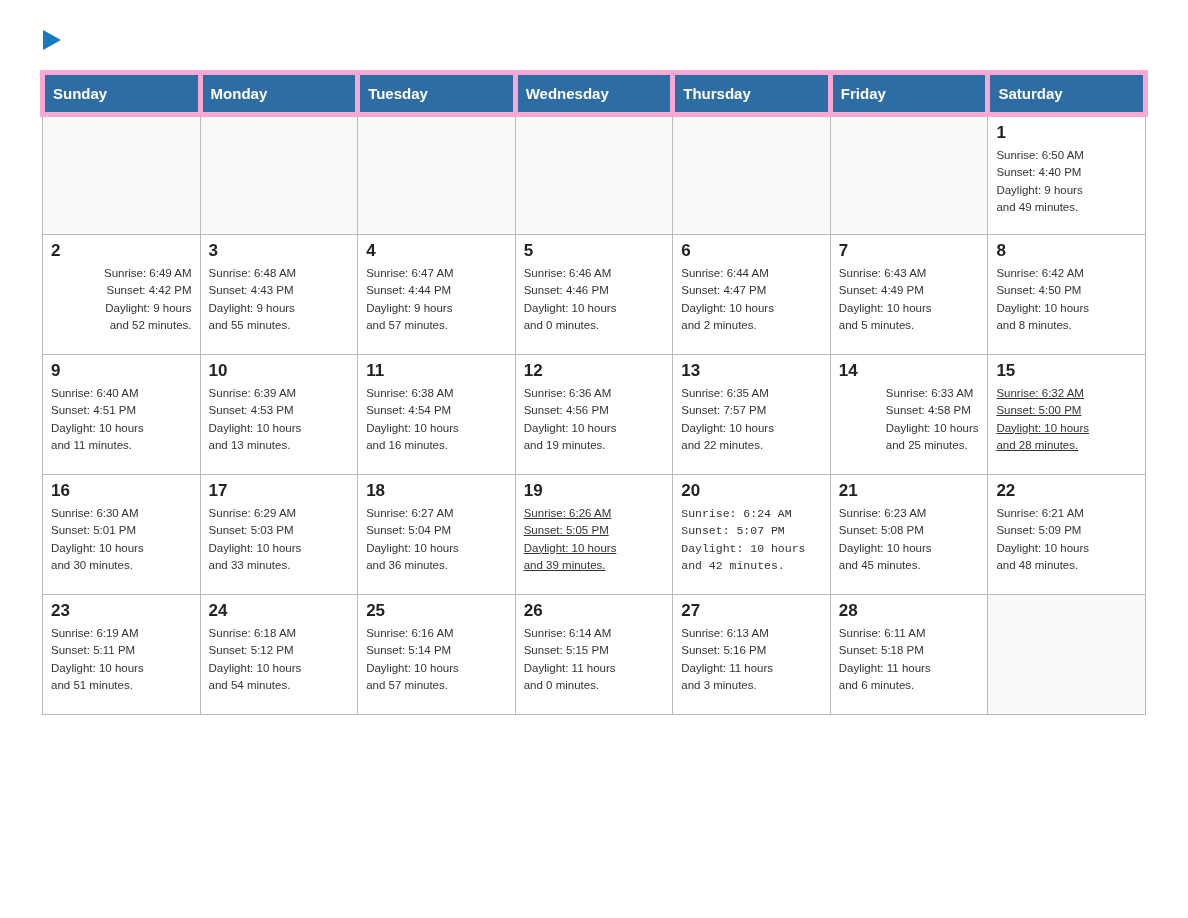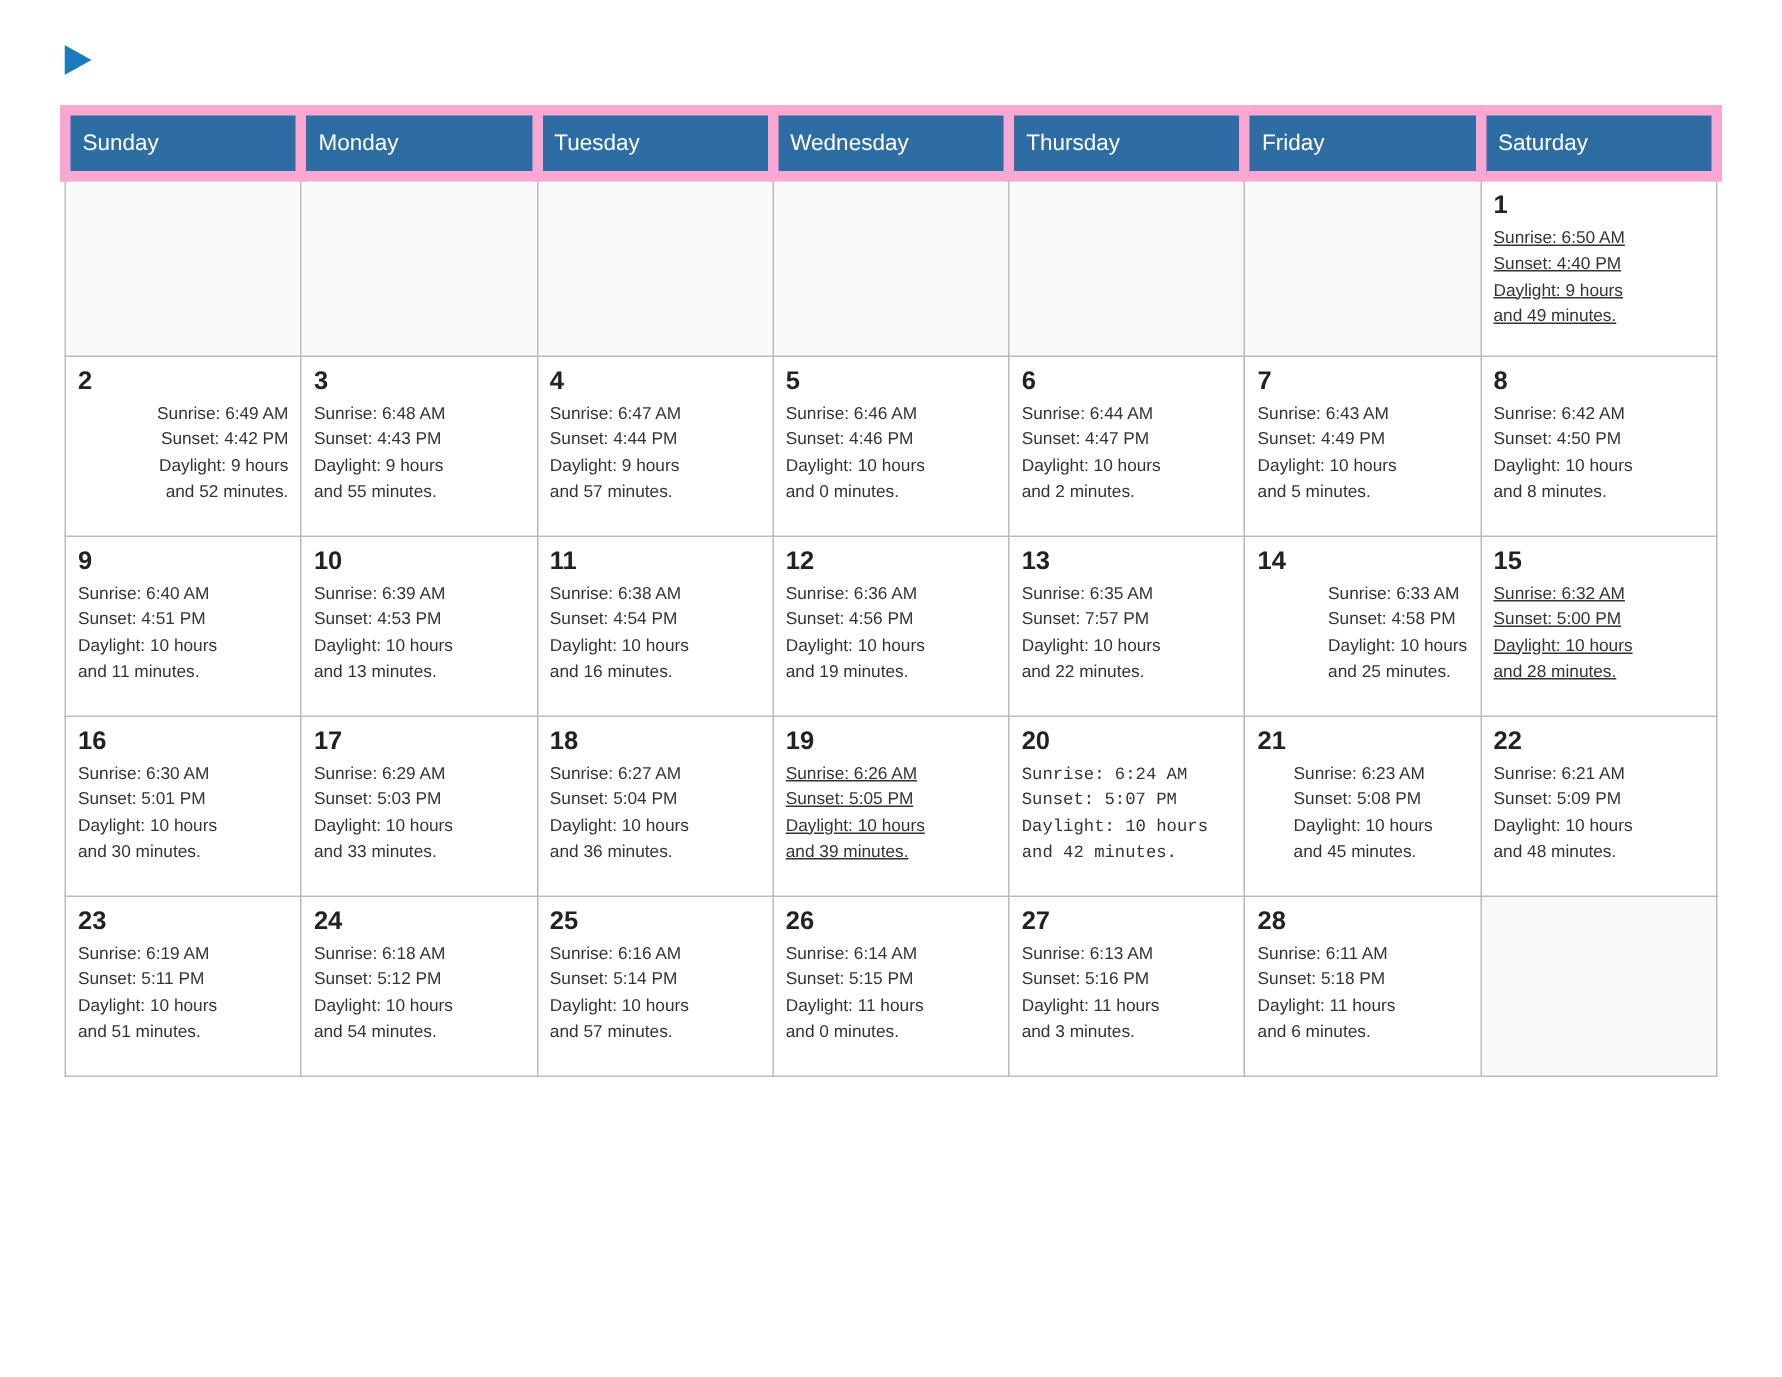--- a/index.html
+++ b/index.html
@@ -46,24 +46,24 @@
       margin-top: 4px;
     }
     .calendar {
       width: 100%;
       border-collapse: collapse;
     }
     .calendar thead tr th {
       background-color: #2e6da4;
       color: #fff;
       font-size: 15px;
-      font-weight: normal;
+      font-weight: bold;
       padding: 10px 8px;
       text-align: left;
-      border: 7px solid #f9a8d4;
+      border: 5px solid #f9a8d4;
     }
     .calendar tbody tr td {
       vertical-align: top;
       border: 1px solid #bbb;
       padding: 6px 8px;
       width: 14.28%;
       min-height: 110px;
       height: 120px;
     }
     .day-number {
@@ -125,21 +125,21 @@
   <tbody id="calendar-body">
   <tr>
         <td class="empty-cell"></td>
         <td class="empty-cell"></td>
         <td class="empty-cell"></td>
         <td class="empty-cell"></td>
         <td class="empty-cell"></td>
         <td class="empty-cell"></td>
         <td>
           <div class="day-number">1</div>
-          <div class="day-info" style="white-space: pre-line; text-decoration: underline;">Sunrise: 6:50 AM
+          <div class="day-info" style="white-space: pre-line;">Sunrise: 6:50 AM
 Sunset: 4:40 PM
 Daylight: 9 hours
 and 49 minutes.</div>
         </td>
       </tr>
       <tr>
         <td>
           <div class="day-number">2</div>
           <div class="day-info" style="white-space: pre-line; text-align: right;">Sunrise: 6:49 AM
 Sunset: 4:42 PM
@@ -271,21 +271,21 @@
         </td>
         <td>
           <div class="day-number">20</div>
           <div class="day-info" style="white-space: pre-line; font-family: Liberation Mono, monospace;">Sunrise: 6:24 AM
 Sunset: 5:07 PM
 Daylight: 10 hours
 and 42 minutes.</div>
         </td>
         <td>
           <div class="day-number">21</div>
-          <div class="day-info" style="white-space: pre-line; margin-left: 24px;">Sunrise: 6:23 AM
+          <div class="day-info" style="white-space: pre-line;">Sunrise: 6:23 AM
 Sunset: 5:08 PM
 Daylight: 10 hours
 and 45 minutes.</div>
         </td>
         <td>
           <div class="day-number">22</div>
           <div class="day-info" style="white-space: pre-line;">Sunrise: 6:21 AM
 Sunset: 5:09 PM
 Daylight: 10 hours
 and 48 minutes.</div>

